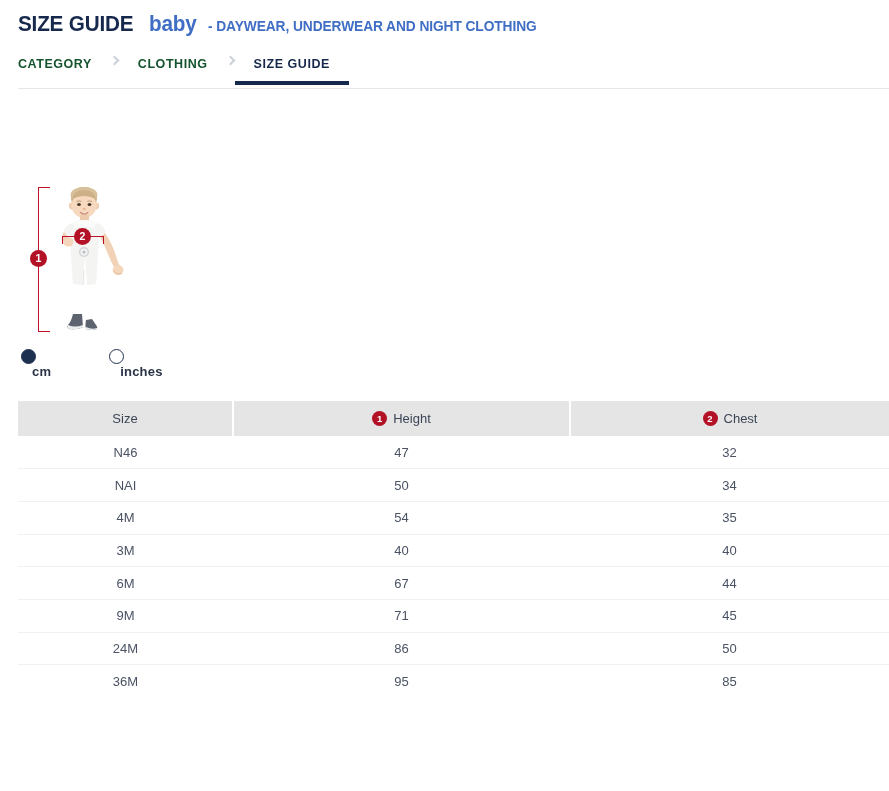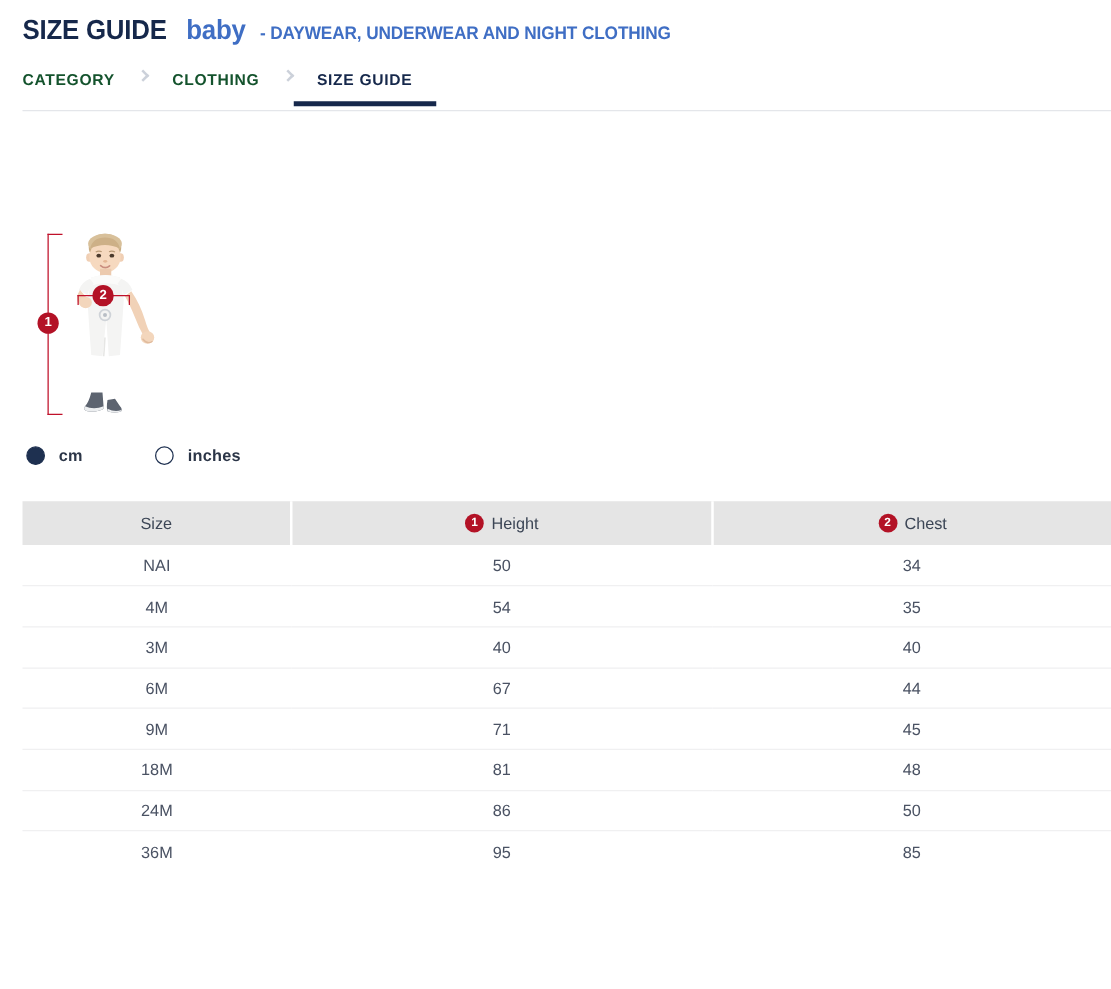--- a/index.html
+++ b/index.html
@@ -175,20 +175,21 @@
     display: flex;
     align-items: center;
     padding-left: 21px;
     margin-top: 4px;
     height: 22px;
   }
   .unit-opt {
     display: flex;
     align-items: flex-start;
     cursor: pointer;
+    flex-direction: column;
   }
   .unit-opt + .unit-opt { margin-left: 58px; }
   .radio {
     width: 15px;
     height: 15px;
     border-radius: 50%;
     border: 1.5px solid #1e3050;
     background: #fff;
   }
   .radio.on {
@@ -371,20 +372,25 @@
       <th>
         <span class="th-inner">
           <span class="badge">2</span>
           <span>Chest</span>
         </span>
       </th>
     </tr>
   </thead>
   <tbody>
     <tr>
+      <td>N46</td>
+      <td>47</td>
+      <td>32</td>
+    </tr>
+    <tr>
       <td>NAI</td>
       <td>50</td>
       <td>34</td>
     </tr>
     <tr>
       <td>4M</td>
       <td>54</td>
       <td>35</td>
     </tr>
     <tr>
@@ -396,25 +402,20 @@
       <td>6M</td>
       <td>67</td>
       <td>44</td>
     </tr>
     <tr>
       <td>9M</td>
       <td>71</td>
       <td>45</td>
     </tr>
     <tr>
-      <td>18M</td>
-      <td>81</td>
-      <td>48</td>
-    </tr>
-    <tr>
       <td>24M</td>
       <td>86</td>
       <td>50</td>
     </tr>
     <tr>
       <td>36M</td>
       <td>95</td>
       <td>85</td>
     </tr>
   </tbody>

